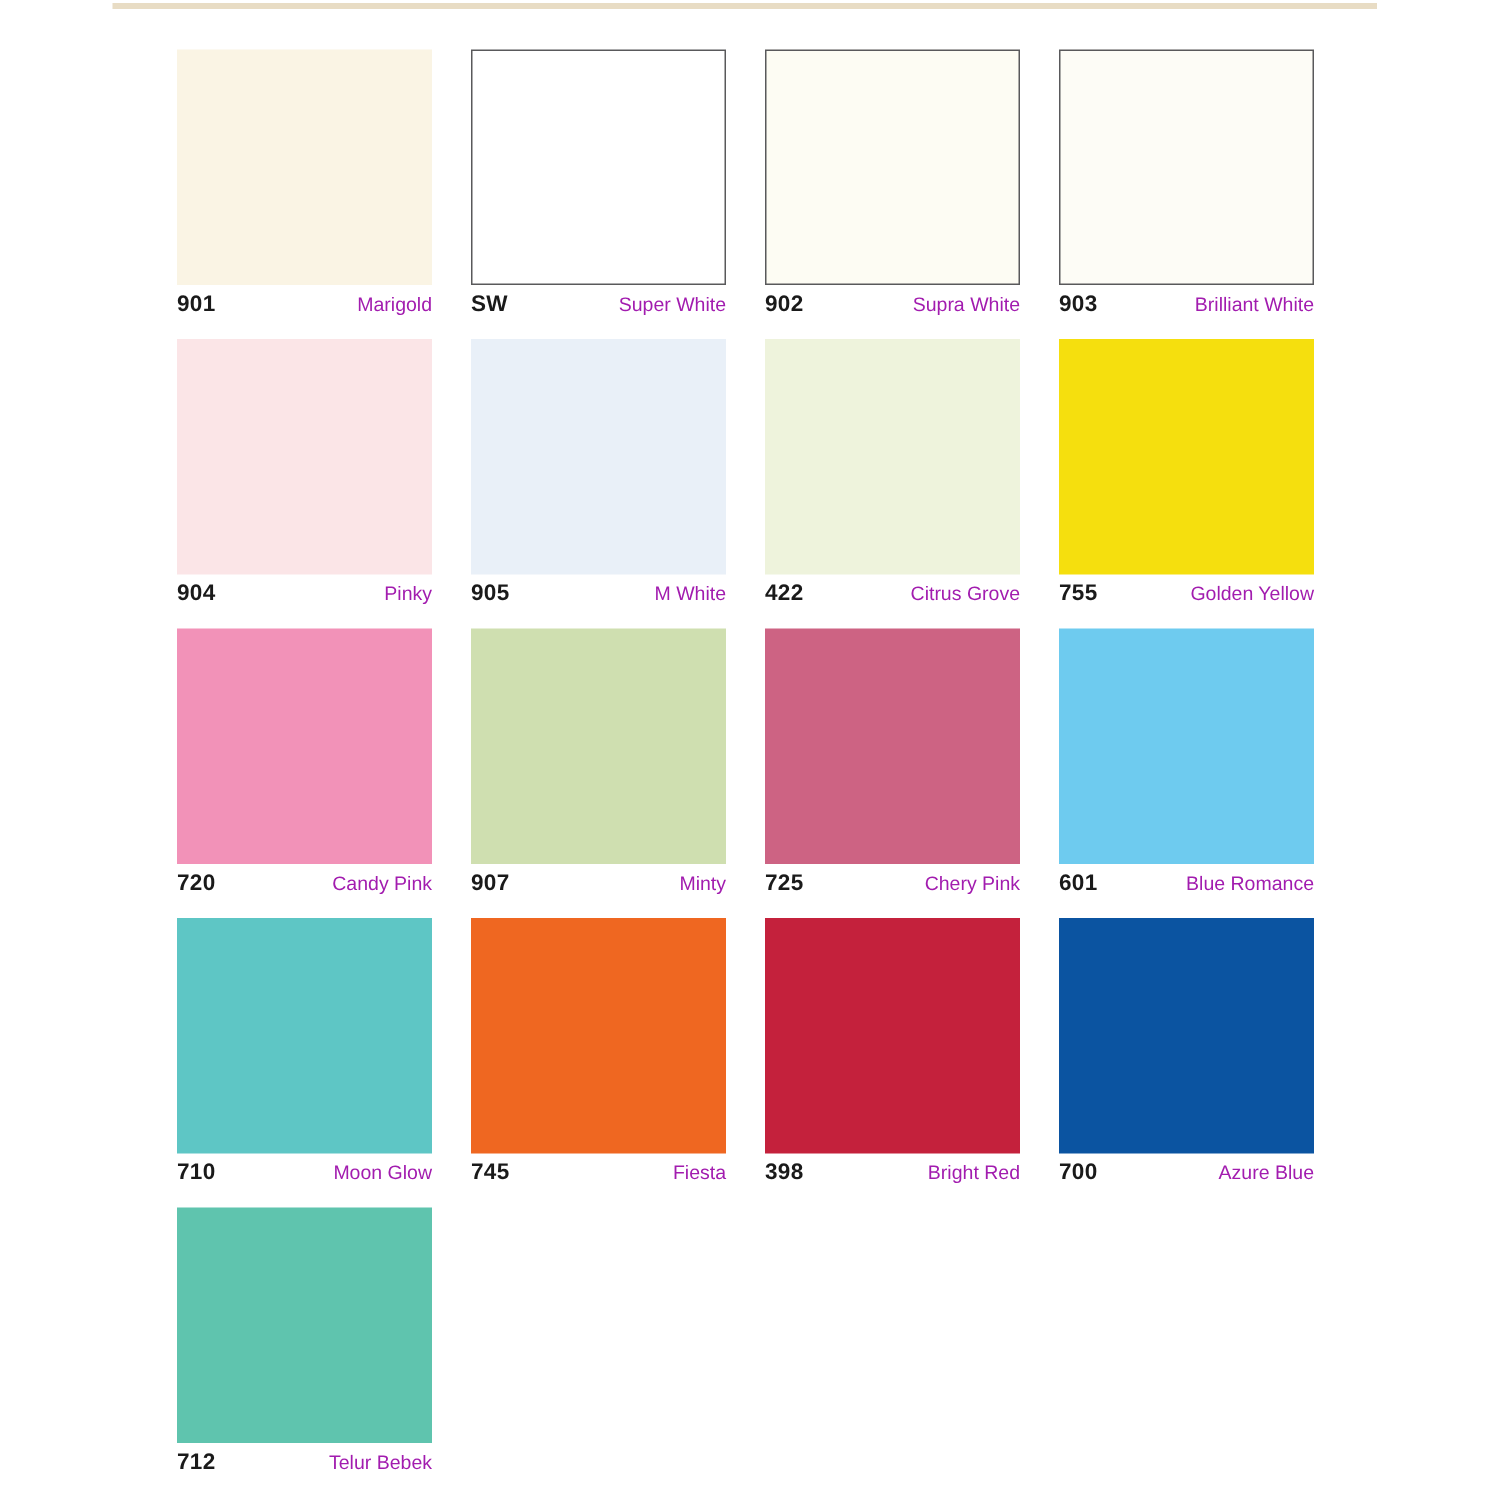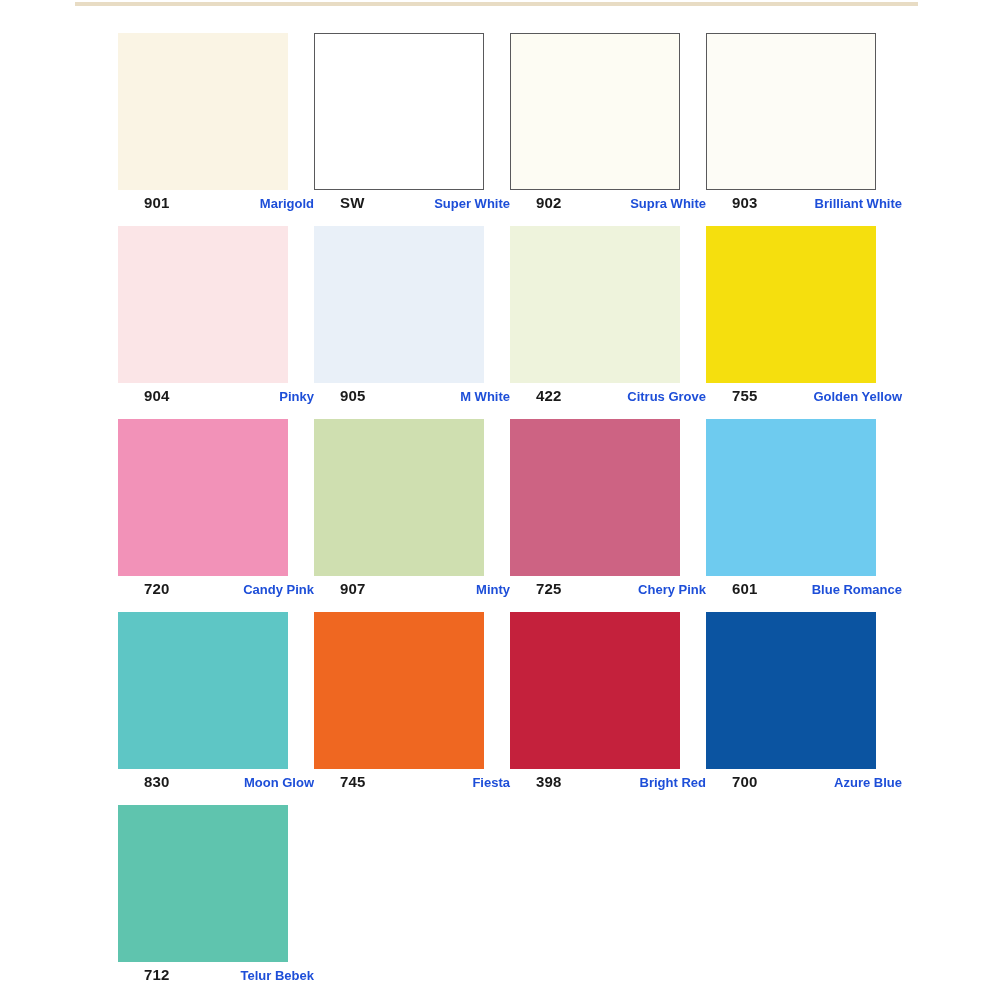--- a/index.html
+++ b/index.html
@@ -56,35 +56,34 @@
 
   .swatch-caption {
     position: absolute;
     left: 0;
     top: 162px;
     width: 170px;
     display: flex;
     align-items: baseline;
     justify-content: space-between;
     line-height: 1;
-    margin-left: 26px;
   }
 
   .swatch-code {
     font-size: 15px;
     font-weight: bold;
     color: #1a1a1a;
     letter-spacing: 0.2px;
     white-space: nowrap;
   }
 
   .swatch-name {
     font-size: 13px;
-    font-weight: bold;
-    color: #1d4ed8;
+    font-weight: normal;
+    color: #a21caf;
     white-space: nowrap;
     text-align: right;
   }
 </style>
 </head>
 <body style="background: rgb(255, 255, 255);">
 
 <div id="top-rule" style="background: rgb(232, 220, 196);"></div>
 
 <div id="swatch-grid">
@@ -168,21 +167,21 @@
     <div class="swatch-cell">
       <div class="swatch-chip" style="background: rgb(110, 203, 239);"></div>
       <div class="swatch-caption">
         <span class="swatch-code">601</span>
         <span class="swatch-name">Blue Romance</span>
       </div>
     </div>
     <div class="swatch-cell">
       <div class="swatch-chip" style="background: rgb(94, 198, 197);"></div>
       <div class="swatch-caption">
-        <span class="swatch-code">830</span>
+        <span class="swatch-code">710</span>
         <span class="swatch-name">Moon Glow</span>
       </div>
     </div>
     <div class="swatch-cell">
       <div class="swatch-chip" style="background: rgb(239, 103, 33);"></div>
       <div class="swatch-caption">
         <span class="swatch-code">745</span>
         <span class="swatch-name">Fiesta</span>
       </div>
     </div>

